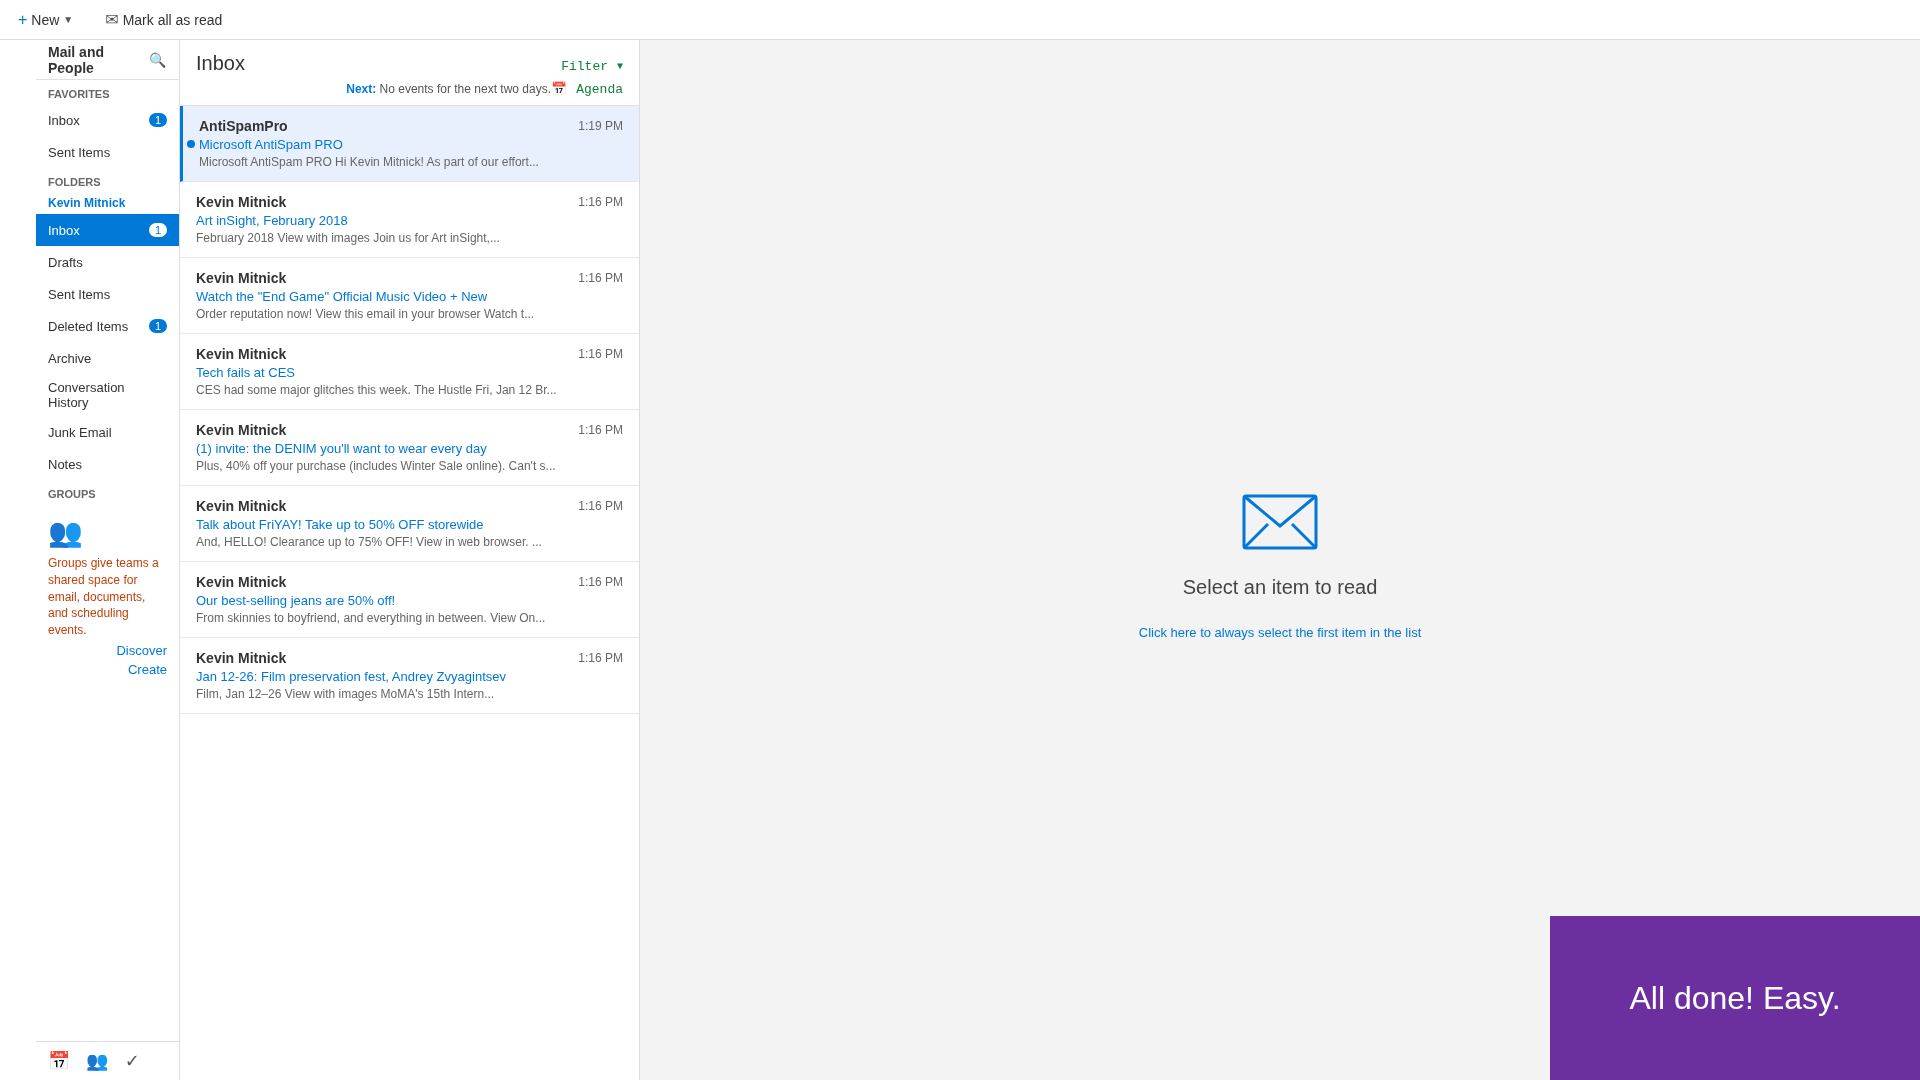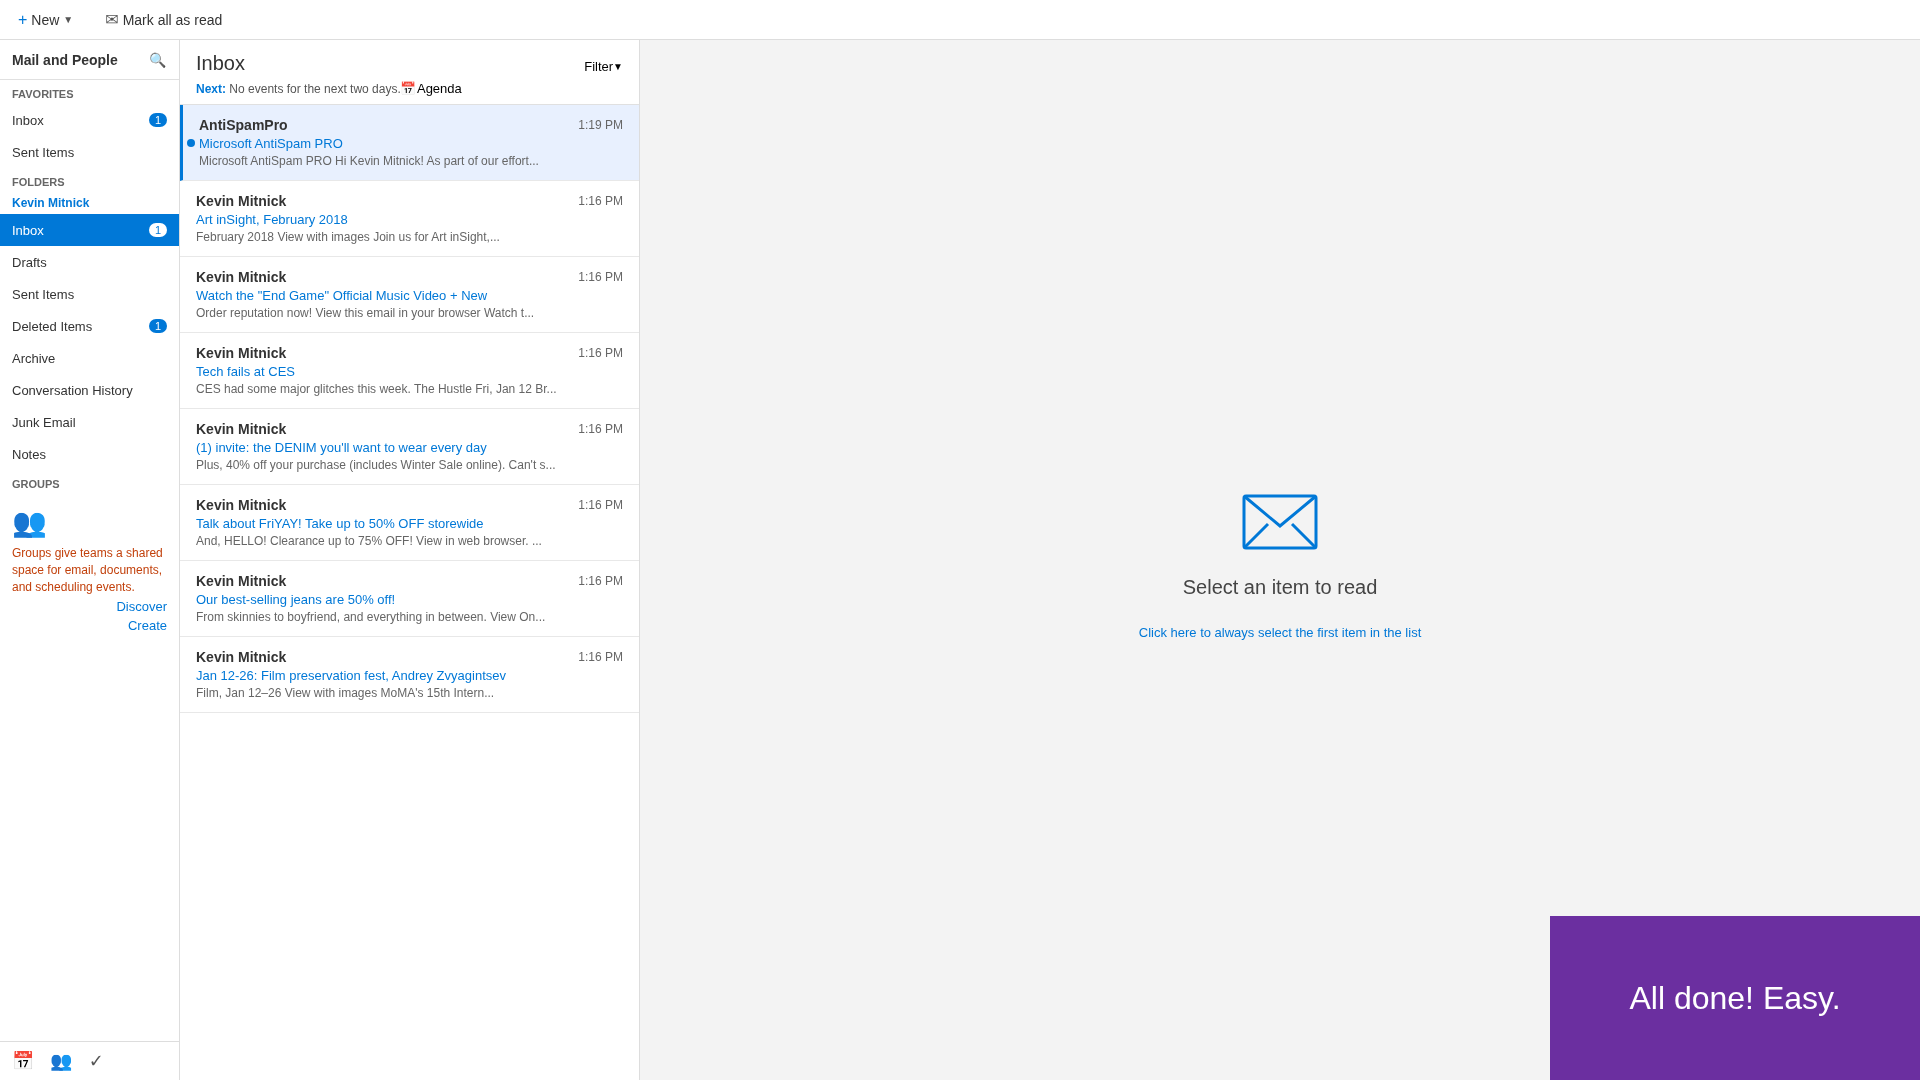--- a/index.html
+++ b/index.html
@@ -37,20 +37,21 @@
 
     
     .sidebar {
       width: 180px;
       background: #fff;
       border-right: 1px solid #ddd;
       display: flex;
       flex-direction: column;
       overflow-y: auto;
       flex-shrink: 0;
+      padding-left: 36px;
     }
 
     .sidebar-header {
       display: flex;
       align-items: center;
       justify-content: space-between;
       padding: 8px 12px;
       background: #fff;
       border-bottom: 1px solid #e0e0e0;
       height: 40px;
@@ -139,36 +140,37 @@
     }
     .email-list-title {
       font-size: 20px;
       font-weight: 300;
       color: #333;
       margin-bottom: 6px;
     }
     .email-list-toolbar {
       display: flex;
       align-items: center;
-      justify-content: flex-start;
+      justify-content: flex-end;
     }
     .next-events {
       font-size: 12px;
       color: #555;
     }
     .next-label { color: #0078d7; font-weight: 600; }
     .agenda-btn {
       display: flex;
       align-items: center;
-      gap: 0;
-      color: #000000;
+      gap: 9px;
+      color: #15803d;
       cursor: pointer;
       font-size: 13px;
       border: none;
       background: none;
+      font-family: Liberation Mono, monospace;
     }
 
     .email-list {
       overflow-y: auto;
       flex: 1;
     }
 
     .email-item {
       padding: 12px 16px;
       border-bottom: 1px solid #e8e8e8;

